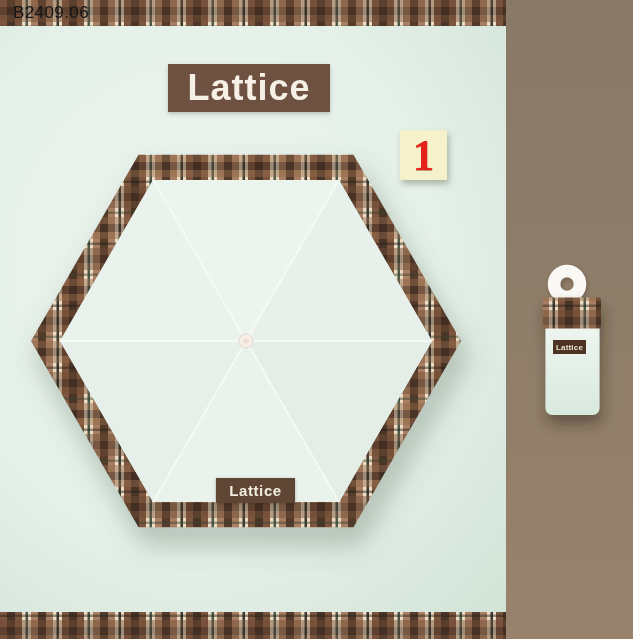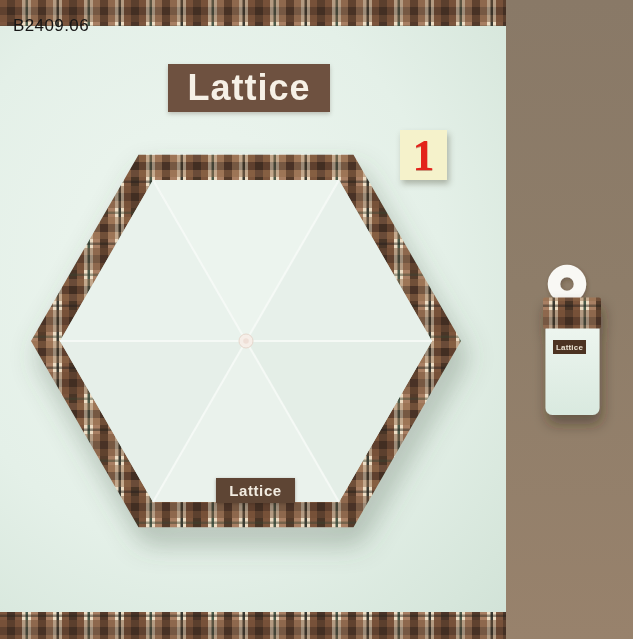--- a/index.html
+++ b/index.html
@@ -17,21 +17,21 @@
   }
   
   .side-panel{
     position:absolute;left:506px;top:0;width:127px;height:639px;
     background:linear-gradient(180deg,#897967 0%, #8e7d69 45%, #98826c 100%);
   }
   .gfx{position:absolute;left:0;top:0;width:633px;height:639px;display:block;}
 
   
   .code-text{
-    position:absolute;left:13px;top:15px;
+    position:absolute;left:13px;top:2px;
     font-size:17px;line-height:22px;color:#161616;letter-spacing:.4px;
   }
   .title-tag{
     position:absolute;left:168px;top:64px;width:162px;height:48px;
     background:#6e5140;
     display:flex;align-items:center;justify-content:center;
     color:#f6f0e6;font-size:36px;font-weight:700;letter-spacing:1px;
     box-shadow:0 2px 4px rgba(60,42,28,.25);
   }
   .sticky-note{

